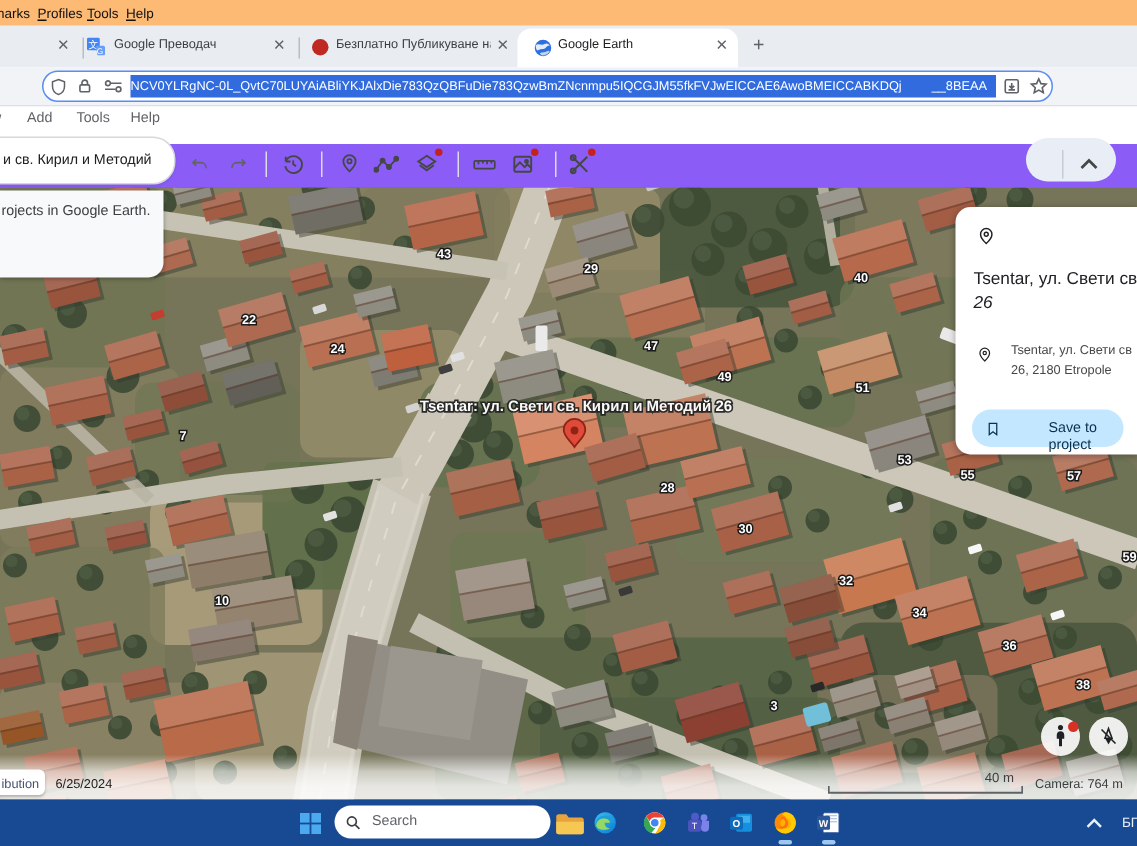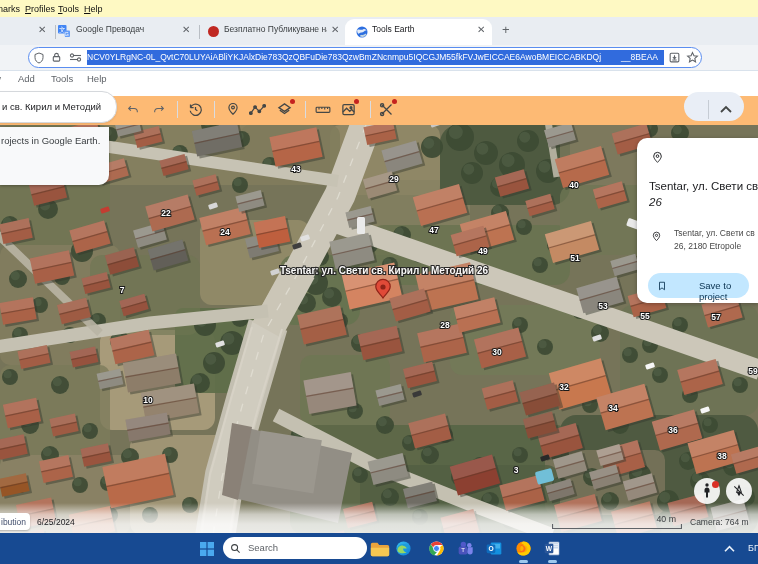--- a/index.html
+++ b/index.html
@@ -2,21 +2,21 @@
 <html><head>
 <meta charset="utf-8">
 <style>
   html,body{margin:0;padding:0;}
   body{width:758px;height:564px;overflow:hidden;font-family:"Liberation Sans",sans-serif;position:relative;background:#fff;}
   .abs{position:absolute;}
 </style>
 </head>
 <body>
 
-<div class="abs" style="left:0;top:0;width:758px;height:31px;background:#fef9c3;font-size:9px;color:#111;">
+<div class="abs" style="left:0;top:0;width:758px;height:31px;background:#fdba74;font-size:9px;color:#111;">
   <span class="abs" style="left:-2px;top:4px;">narks</span>
   <span class="abs" style="left:25px;top:4px;"><u>P</u>rofiles</span>
   <span class="abs" style="left:58px;top:4px;"><u>T</u>ools</span>
   <span class="abs" style="left:84px;top:4px;"><u>H</u>elp</span>
 </div>
 
 <div class="abs" style="left:0;top:17px;width:758px;height:28px;background:#e9edf2;">
   <span class="abs" style="left:38px;top:7px;color:#5f6368;font-size:10px;">✕</span>
   <div class="abs" style="left:55px;top:8px;width:1px;height:14px;background:#b9bec4;"></div>
 
@@ -32,21 +32,21 @@
   <div class="abs" style="left:208px;top:9px;width:11px;height:11px;border-radius:50%;background:#c02822;"></div>
   <span class="abs" style="left:224px;top:7px;width:103px;color:#3c4043;font-size:8.5px;white-space:nowrap;overflow:hidden;display:inline-block;">Безплатно Публикуване на ОБ</span>
   <span class="abs" style="left:331px;top:7px;color:#5f6368;font-size:10px;">✕</span>
 
   <div class="abs" style="left:345px;top:2px;width:147px;height:26px;background:#fff;border-radius:9px 9px 0 0;"></div>
   <svg class="abs" style="left:356px;top:9px;" width="12" height="12" viewBox="0 0 12 12">
       <circle cx="6" cy="6" r="5.5" fill="#2d6fe0"></circle>
       <path d="M1.2 4 C3 2.6,5 4.6,7 3.4 C8.6 2.5,10 3.4,10.6 4.8 C9.8 4.2,8.8 4.6,8 5.6 C6.6 7.2,4.4 6.2,3 7.4 C1.9 8.3,1 6.4,1.2 4z" fill="#f3f6fa" opacity="0.92"></path>
       <path d="M4 9.4 C5.4 8.6,7.2 9.2,8.6 8.2 C9.4 7.6,10.2 7.8,10.4 8.4 C9.2 10.4,7 11.3,5.2 10.8 C4.4 10.6,4 10,4 9.4z" fill="#e8f0e0" opacity="0.8"></path>
     </svg>
-  <span class="abs" style="left:372px;top:7px;color:#202124;font-size:8.5px;">Tools Earth</span>
+  <span class="abs" style="left:372px;top:7px;color:#202124;font-size:8.5px;">Google Earth</span>
   <span class="abs" style="left:477px;top:7px;color:#5f6368;font-size:10px;">✕</span>
   <span class="abs" style="left:502px;top:5px;color:#5f6368;font-size:13px;font-weight:300;">+</span>
 </div>
 
 <div class="abs" style="left:0;top:45px;width:758px;height:26px;background:#f1f3f6;">
   <div class="abs" style="left:28px;top:2px;width:674px;height:21px;background:#fff;border:1.5px solid #5a8df0;border-radius:11px;box-sizing:border-box;"></div>
 
   <svg class="abs" style="left:33px;top:7px;" width="12" height="12" viewBox="0 0 24 24" fill="none" stroke="#5f6368" stroke-width="2">
       <path d="M12 2 L20 5 V11 C20 16.5 16.5 20.5 12 22 C7.5 20.5 4 16.5 4 11 V5 Z"></path>
     </svg>
@@ -77,21 +77,21 @@
 
 <div class="abs" style="left:0;top:70px;width:758px;height:1px;background:#d9e2ec;"></div>
 
 <div class="abs" style="left:0;top:71px;width:758px;height:25px;background:#fff;font-size:9.5px;color:#5f6368;">
   <span class="abs" style="left:-6px;top:2px;">w</span>
   <span class="abs" style="left:18px;top:2px;">Add</span>
   <span class="abs" style="left:51px;top:2px;">Tools</span>
   <span class="abs" style="left:87px;top:2px;">Help</span>
 </div>
 
-<div class="abs" style="left:0;top:96px;width:758px;height:30px;background:#fdba74;">
+<div class="abs" style="left:0;top:96px;width:758px;height:30px;background:#8b5cf6;">
   <div class="abs" style="left:-30px;top:-5px;width:145px;height:30px;background:#fff;border:1px solid #d5d8dc;border-radius:15px;box-shadow:0 1px 2px rgba(0,0,0,0.08);"></div>
   <span class="abs" style="left:2px;top:5px;font-size:9.5px;color:#202124;">и св. Кирил и Методий</span>
 
   <svg class="abs" style="left:126px;top:7px;" width="14" height="13" viewBox="0 0 24 24" fill="none" stroke="#5f6368" stroke-width="2">
       <path d="M8 6 L4 10 L8 14 M4 10 H14 a6 6 0 0 1 6 6 v1"></path>
     </svg>
   <svg class="abs" style="left:152px;top:7px;" width="14" height="13" viewBox="0 0 24 24" fill="none" stroke="#5f6368" stroke-width="2">
       <path d="M16 6 L20 10 L16 14 M20 10 H10 a6 6 0 0 0 -6 6 v1"></path>
     </svg>
   <div class="abs" style="left:177px;top:5px;width:1px;height:17px;background:#dadce0;"></div>

